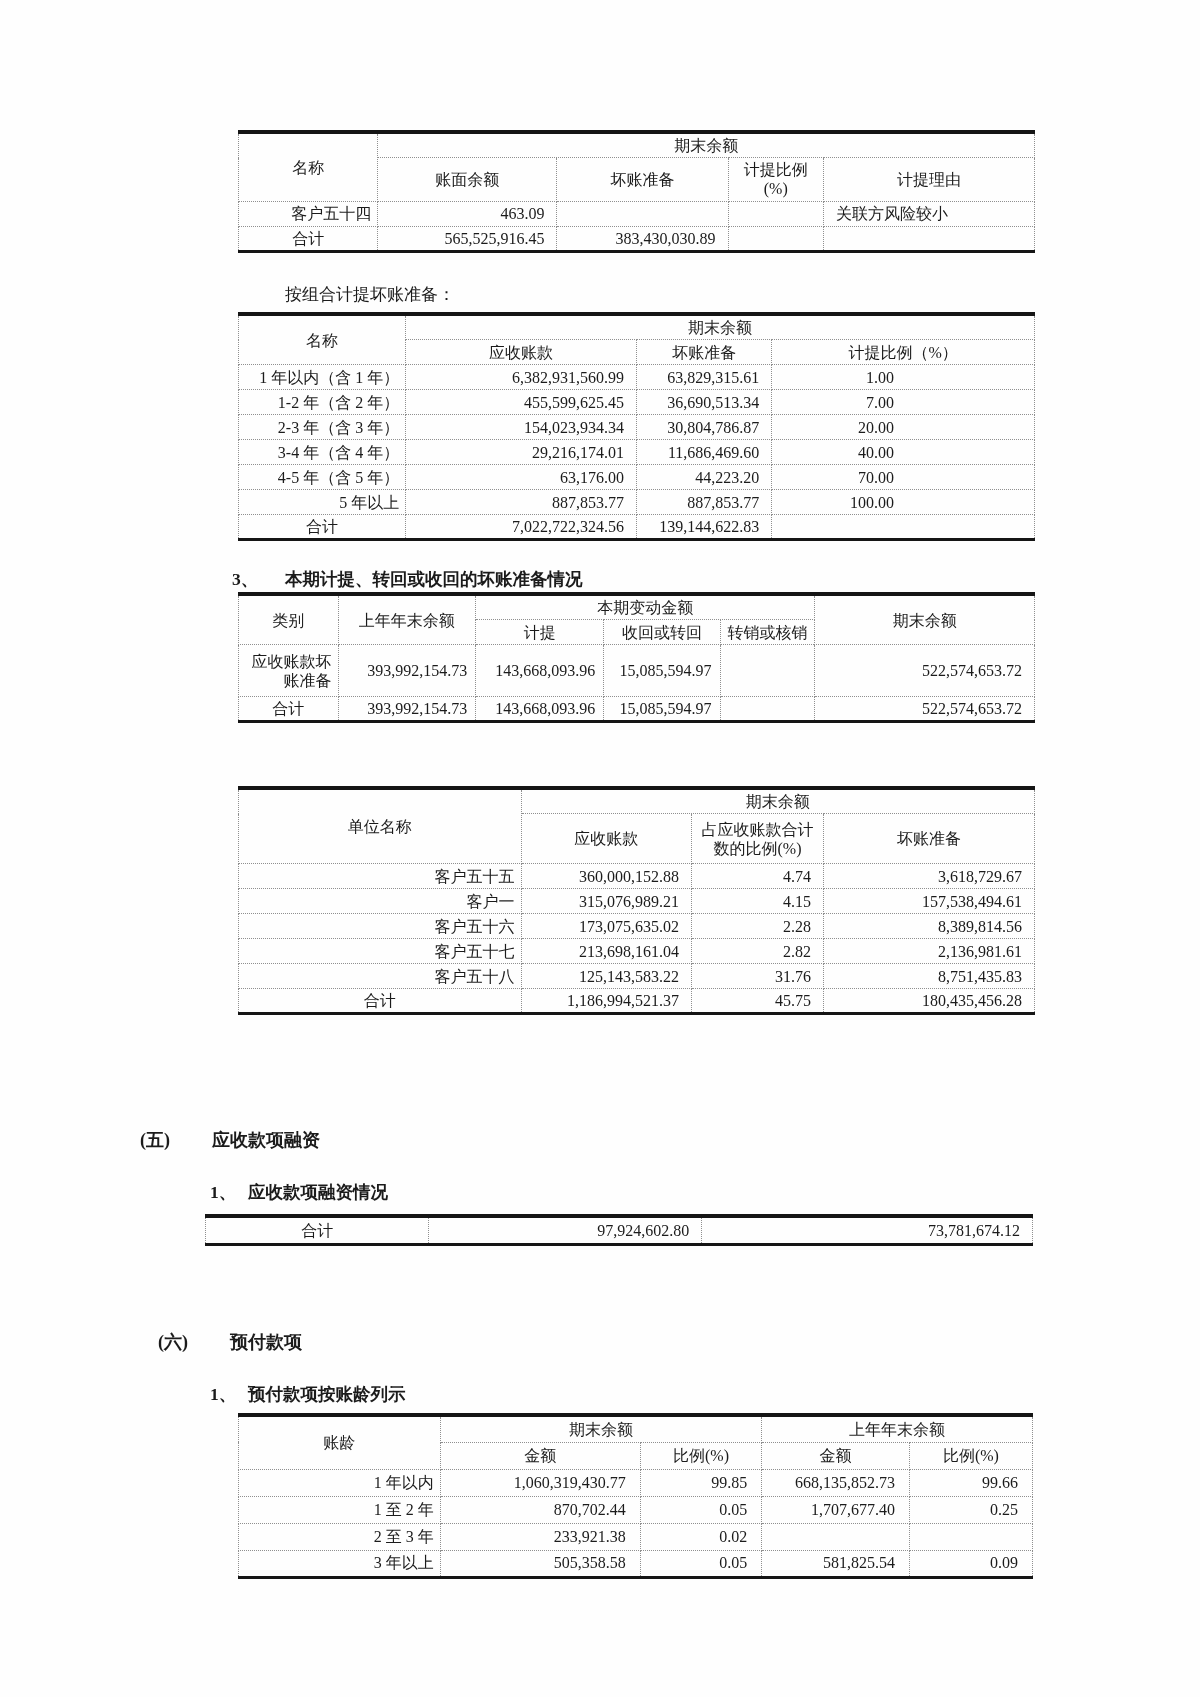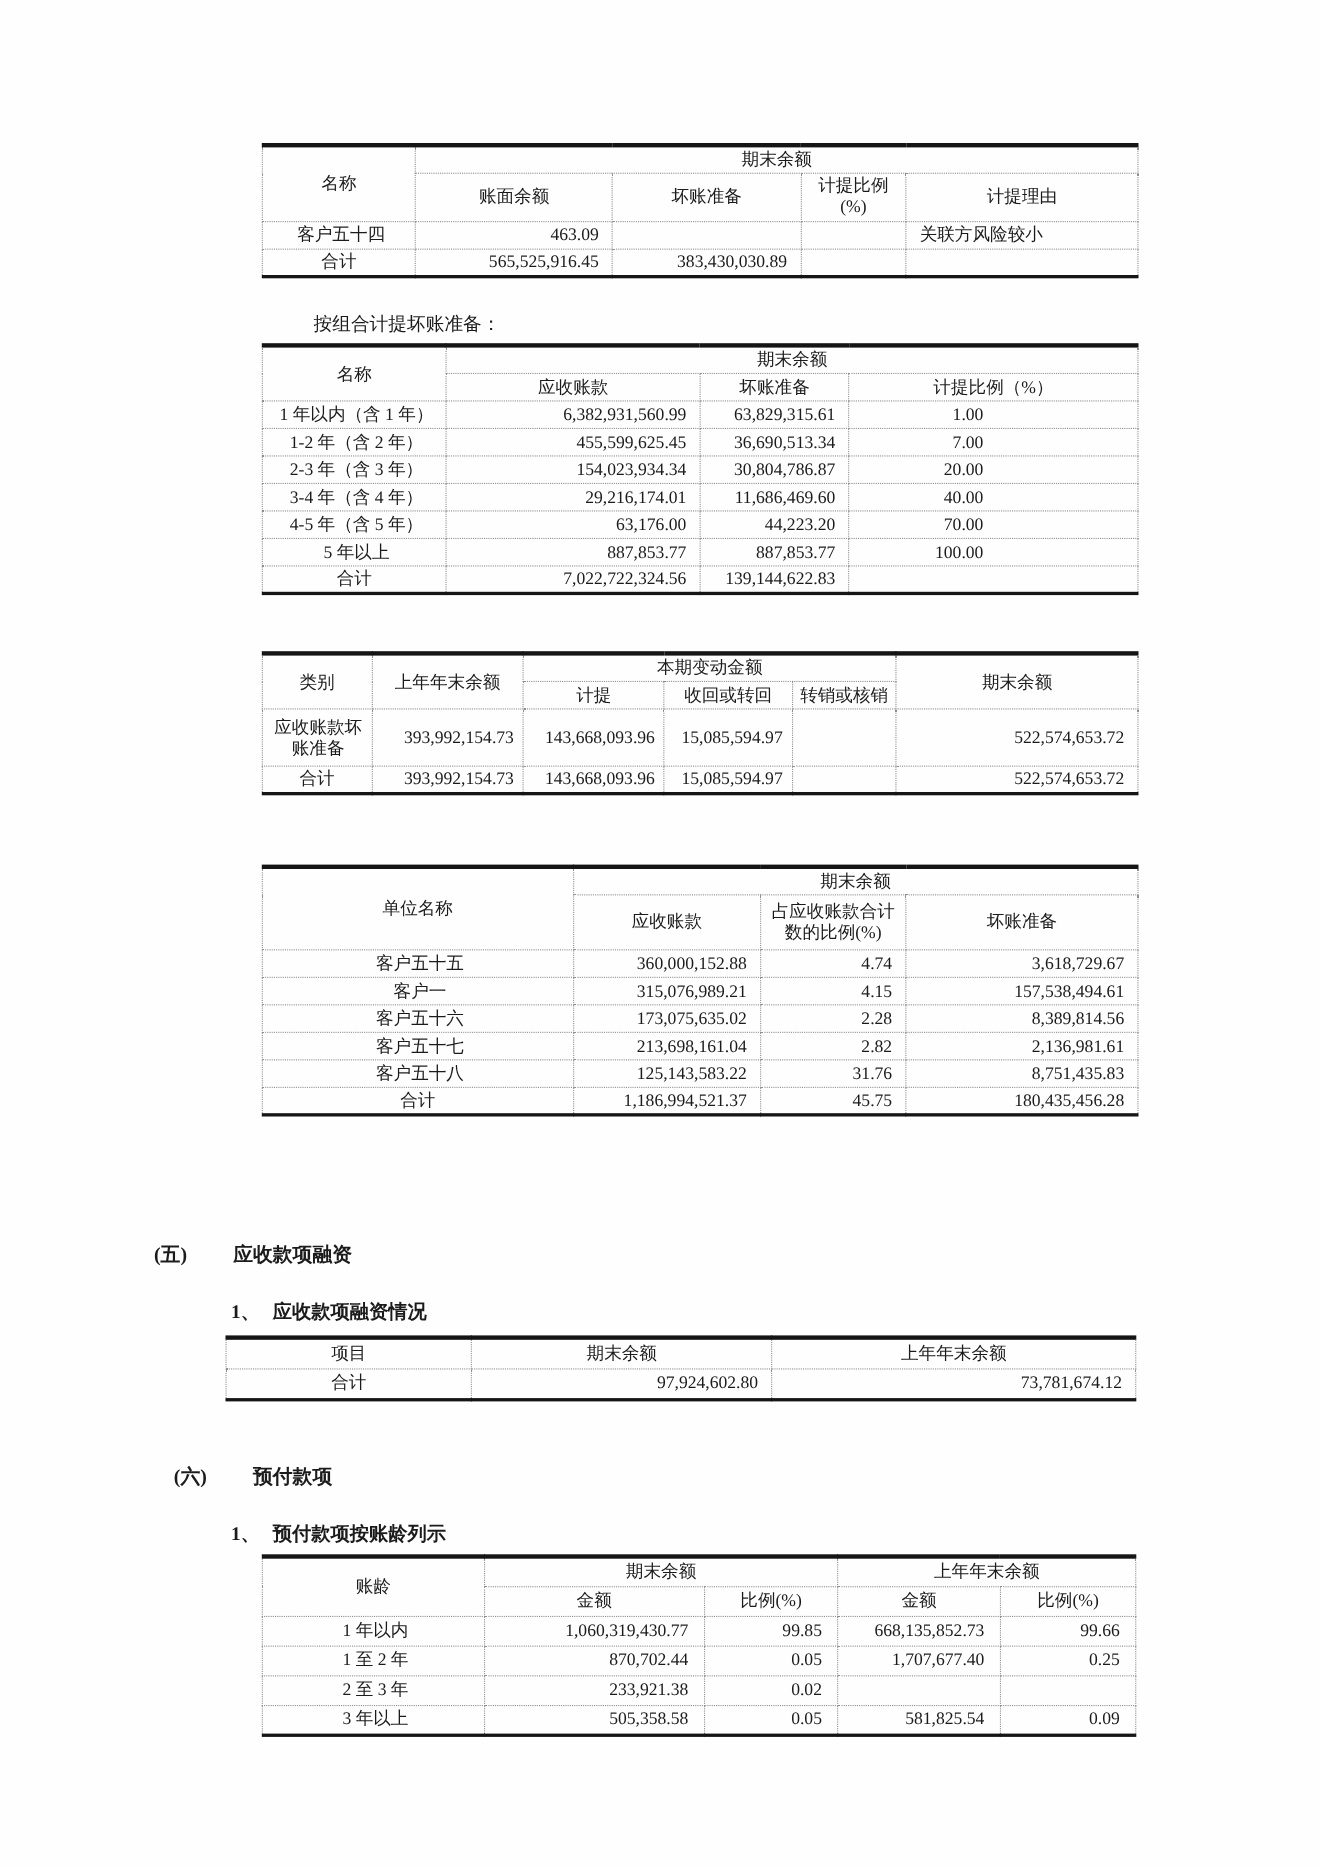--- a/index.html
+++ b/index.html
@@ -8,21 +8,21 @@
     position:relative; width:1200px; height:1697px; margin:0 auto;
     background:#fefefe; color:#1b1b1b;
     font-family:"Liberation Serif","DejaVu Serif",serif;
   }
   table { border-collapse:collapse; table-layout:fixed; position:absolute;
           border-top:4px solid #151515; border-bottom:3px solid #151515; }
   th,td { border:1px dotted #8f8f8f; font-size:16px; font-weight:400;
           padding:2px 6px; height:25px; overflow:hidden; line-height:1.2;
           vertical-align:middle; }
   th { text-align:center;margin-top:32px; }
-  .lab  { text-align:center;  padding-left:10px; }
+  .lab  { text-align:right;  padding-left:10px; }
   .num  { text-align:right; padding-right:12px; }
   .pctfar { text-align:right; padding-right:140px; }
   .total{ text-align:center; }
   .reason { text-align:left; padding-left:12px; }
   .sec  { position:absolute; font-weight:700; font-size:17.5px; white-space:nowrap; }
   .plain{ position:absolute; font-weight:400; font-size:17px; white-space:nowrap; }
   .no3  { display:inline-block; width:53px; }
   .no5  { display:inline-block; width:72px; }
   .no1  { display:inline-block; width:38px; }
   .t5 td, .t5 th { height:28px; }
@@ -127,20 +127,23 @@
     </tr>
     <tr>
       <td class="total">合计</td>
       <td class="num">7,022,722,324.56</td>
       <td class="num">139,144,622.83</td>
       <td class="pctfar"></td>
     </tr>
   </tbody>
     </table>
 
+  <div class="sec" style="top:567px; left:232px;">
+    <span class="no3">3、</span><span>本期计提、转回或收回的坏账准备情况</span>
+  </div>
 
   <table class="t3" style="top:592px; left:238px; width:797px;">
     <colgroup>
         <col style="width:12.5%">
         <col style="width:17.3%">
         <col style="width:16.1%">
         <col style="width:14.6%">
         <col style="width:11.9%">
         <col style="width:27.6%">
       </colgroup>
@@ -239,25 +242,20 @@
     <span class="no1">1、</span><span>应收款项融资情况</span>
   </div>
 
   <table class="t5" style="top:1214px; left:205px; width:828px;">
     <colgroup>
         <col style="width:27%">
         <col style="width:33%">
         <col style="width:40%">
       </colgroup>
     <tbody>
-        <tr>
-      <th>项目</th>
-      <th>期末余额</th>
-      <th>上年年末余额</th>
-    </tr>
     <tr>
       <td class="total">合计</td>
       <td class="num">97,924,602.80</td>
       <td class="num">73,781,674.12</td>
     </tr>
   </tbody>
     </table>
 
   <div class="sec" style="top:1330px; left:140px; font-size:18px;margin-left:18px;">
     <span class="no5">(六)</span><span>预付款项</span>

